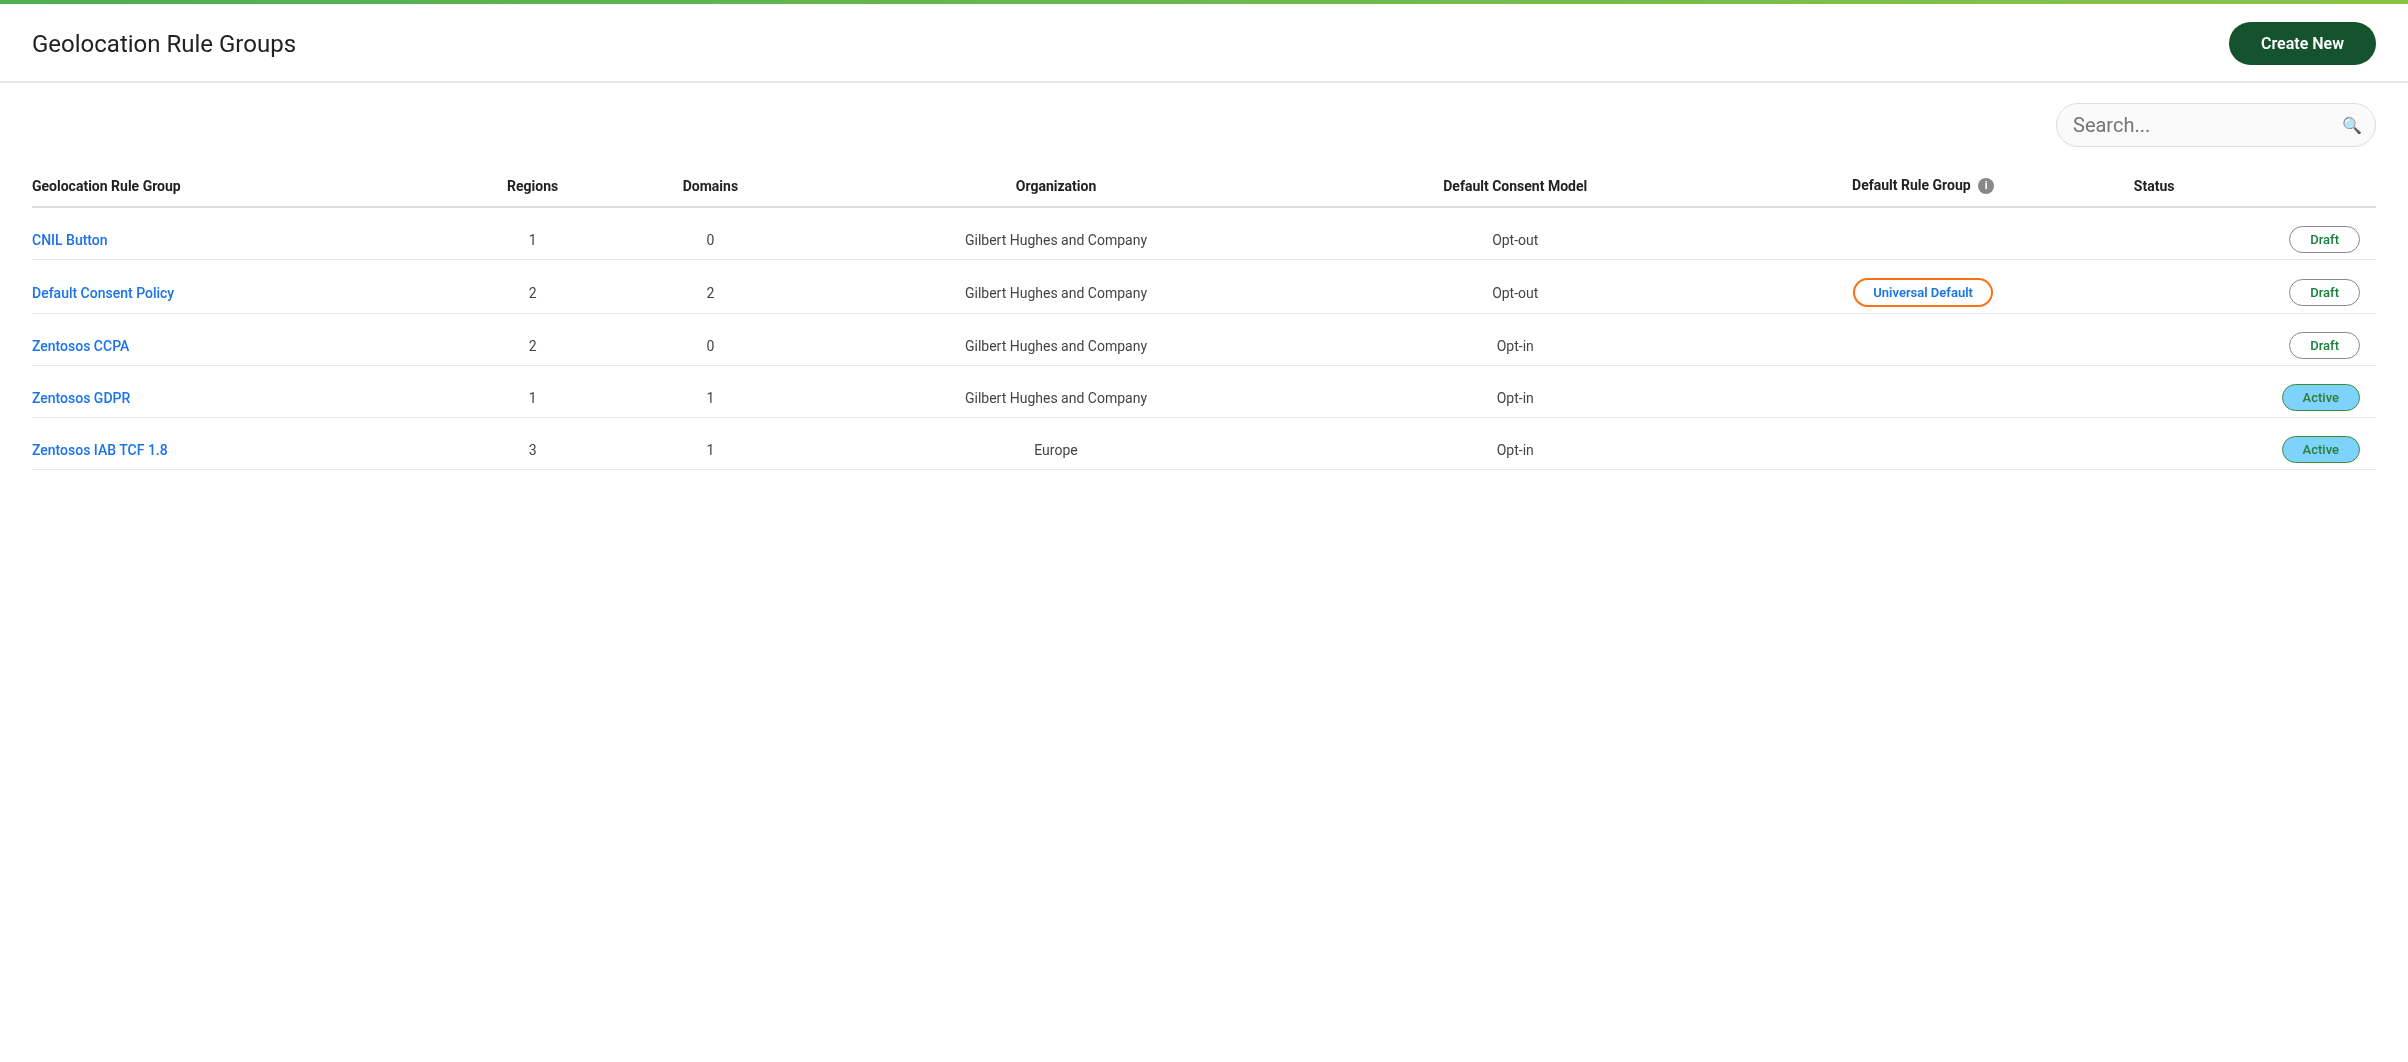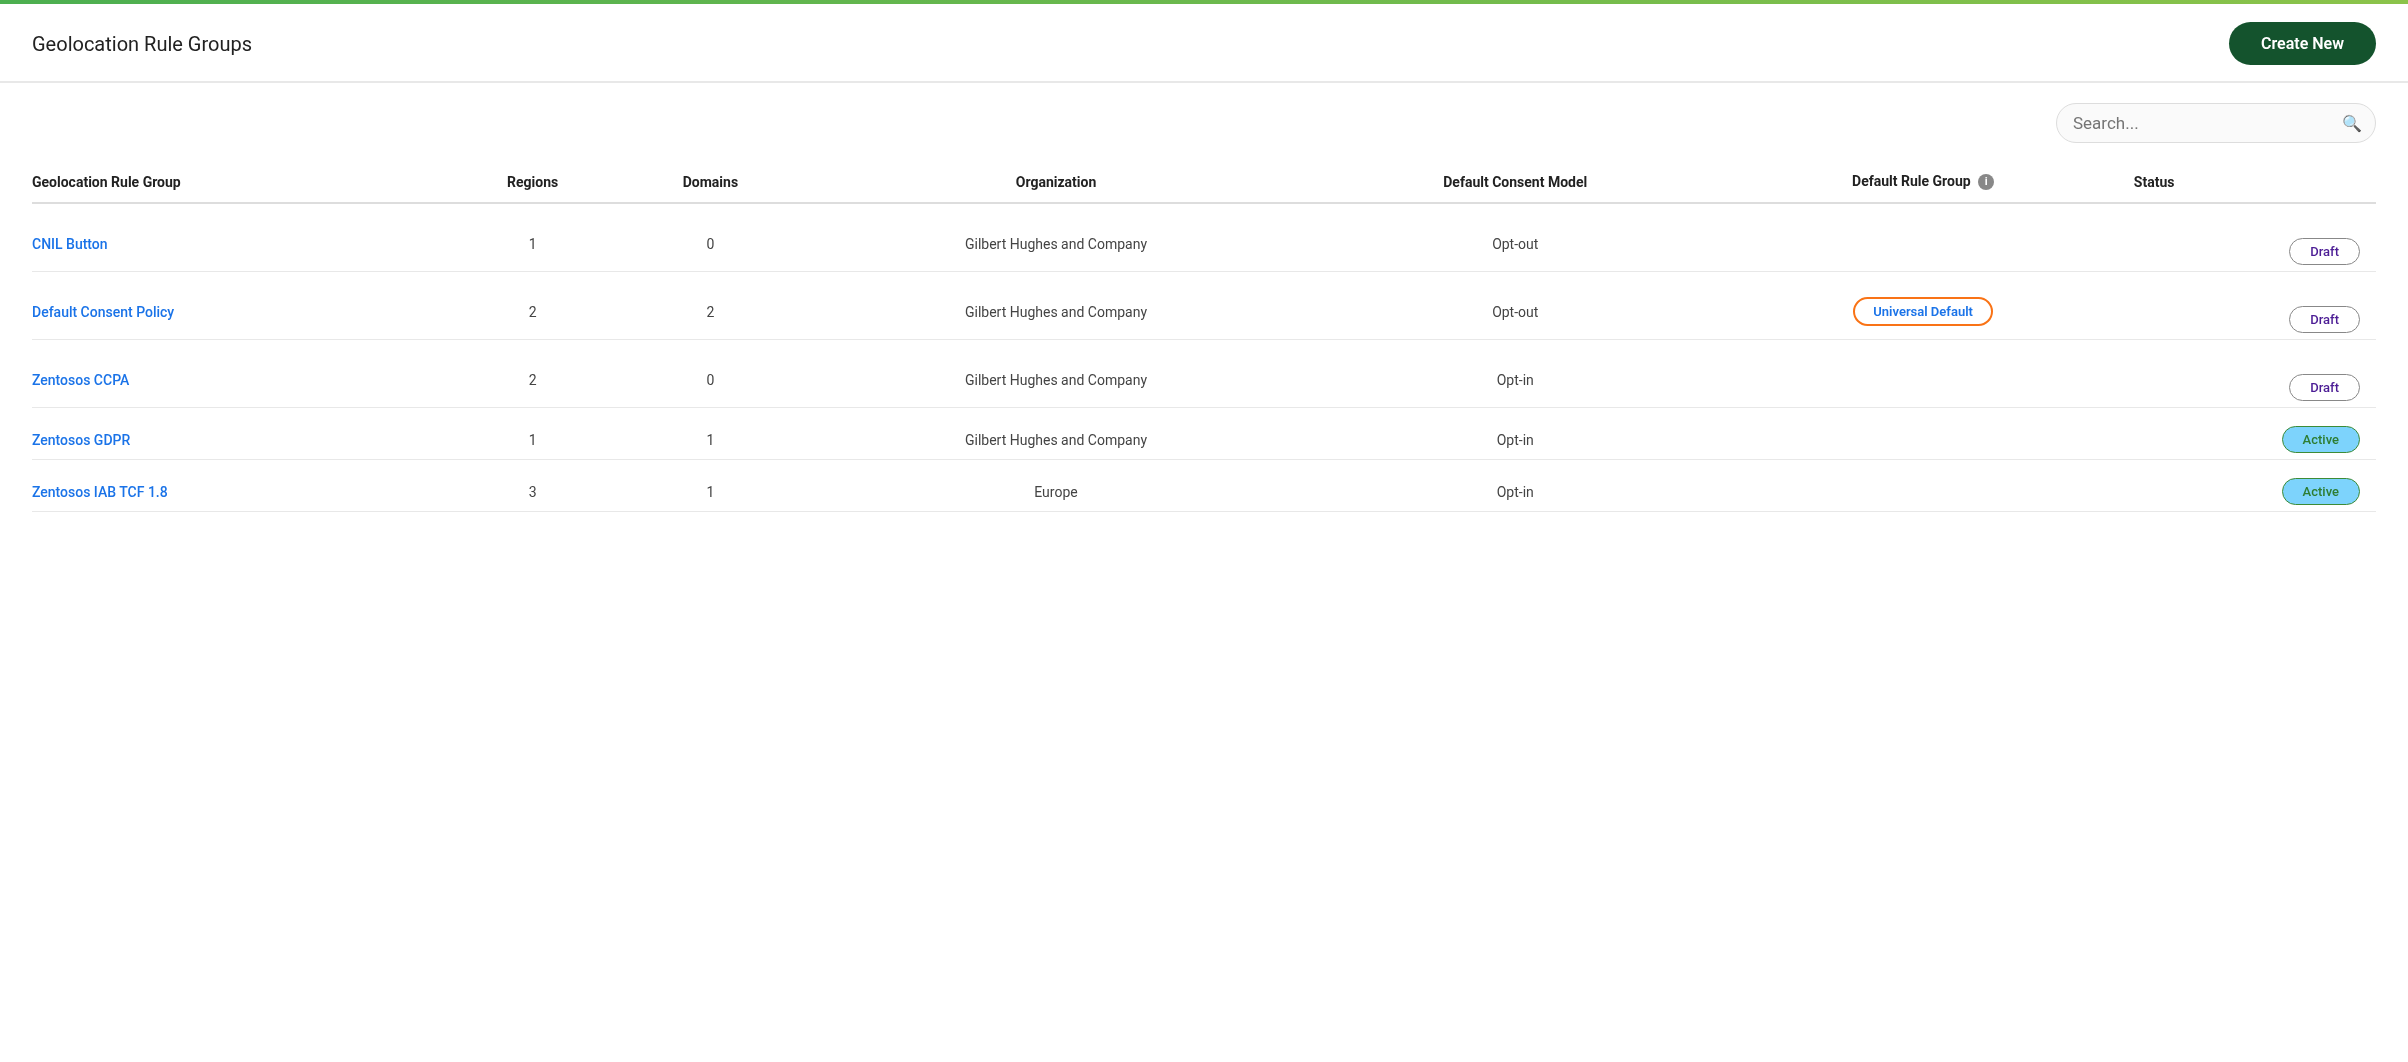--- a/index.html
+++ b/index.html
@@ -18,21 +18,21 @@
     .top-bar {
       display: flex;
       align-items: center;
       justify-content: space-between;
       padding: 18px 32px 16px 32px;
       border-bottom: 2px solid #e8e8e8;
       background: #fff;
     }
 
     .page-title {
-      font-size: 20px;
+      font-size: 24px;
       font-weight: 400;
       color: #222;
     }
 
     .create-new-btn {
       background: #14532d;
       color: #fff;
       border: none;
       border-radius: 24px;
       padding: 12px 32px;
@@ -55,21 +55,21 @@
     .search-wrapper {
       position: relative;
       width: 320px;
     }
 
     .search-input {
       width: 100%;
       padding: 9px 40px 9px 16px;
       border: 1px solid #ddd;
       border-radius: 24px;
-      font-size: 17px;
+      font-size: 20px;
       color: #555;
       background: #fafafa;
       outline: none;
     }
 
     .search-icon-wrap {
       position: absolute;
       right: 14px;
       top: 50%;
       transform: translateY(-50%);
@@ -130,23 +130,22 @@
       display: inline-block;
       border-radius: 20px;
       padding: 5px 20px;
       font-size: 13px;
       font-weight: 500;
       white-space: nowrap;
     }
 
     .status-draft {
       border: 1.5px solid #888;
-      color: #4c1d95;
-      background: #fff;
-      margin-top: 16px;
+      color: #15803d;
+      background: #fff;
     }
 
     .status-active {
       border: 1.5px solid #3d8b37;
       color: #2e7d32;
       background: #7dd3fc;
     }
 
     .default-badge {
       display: inline-block;

